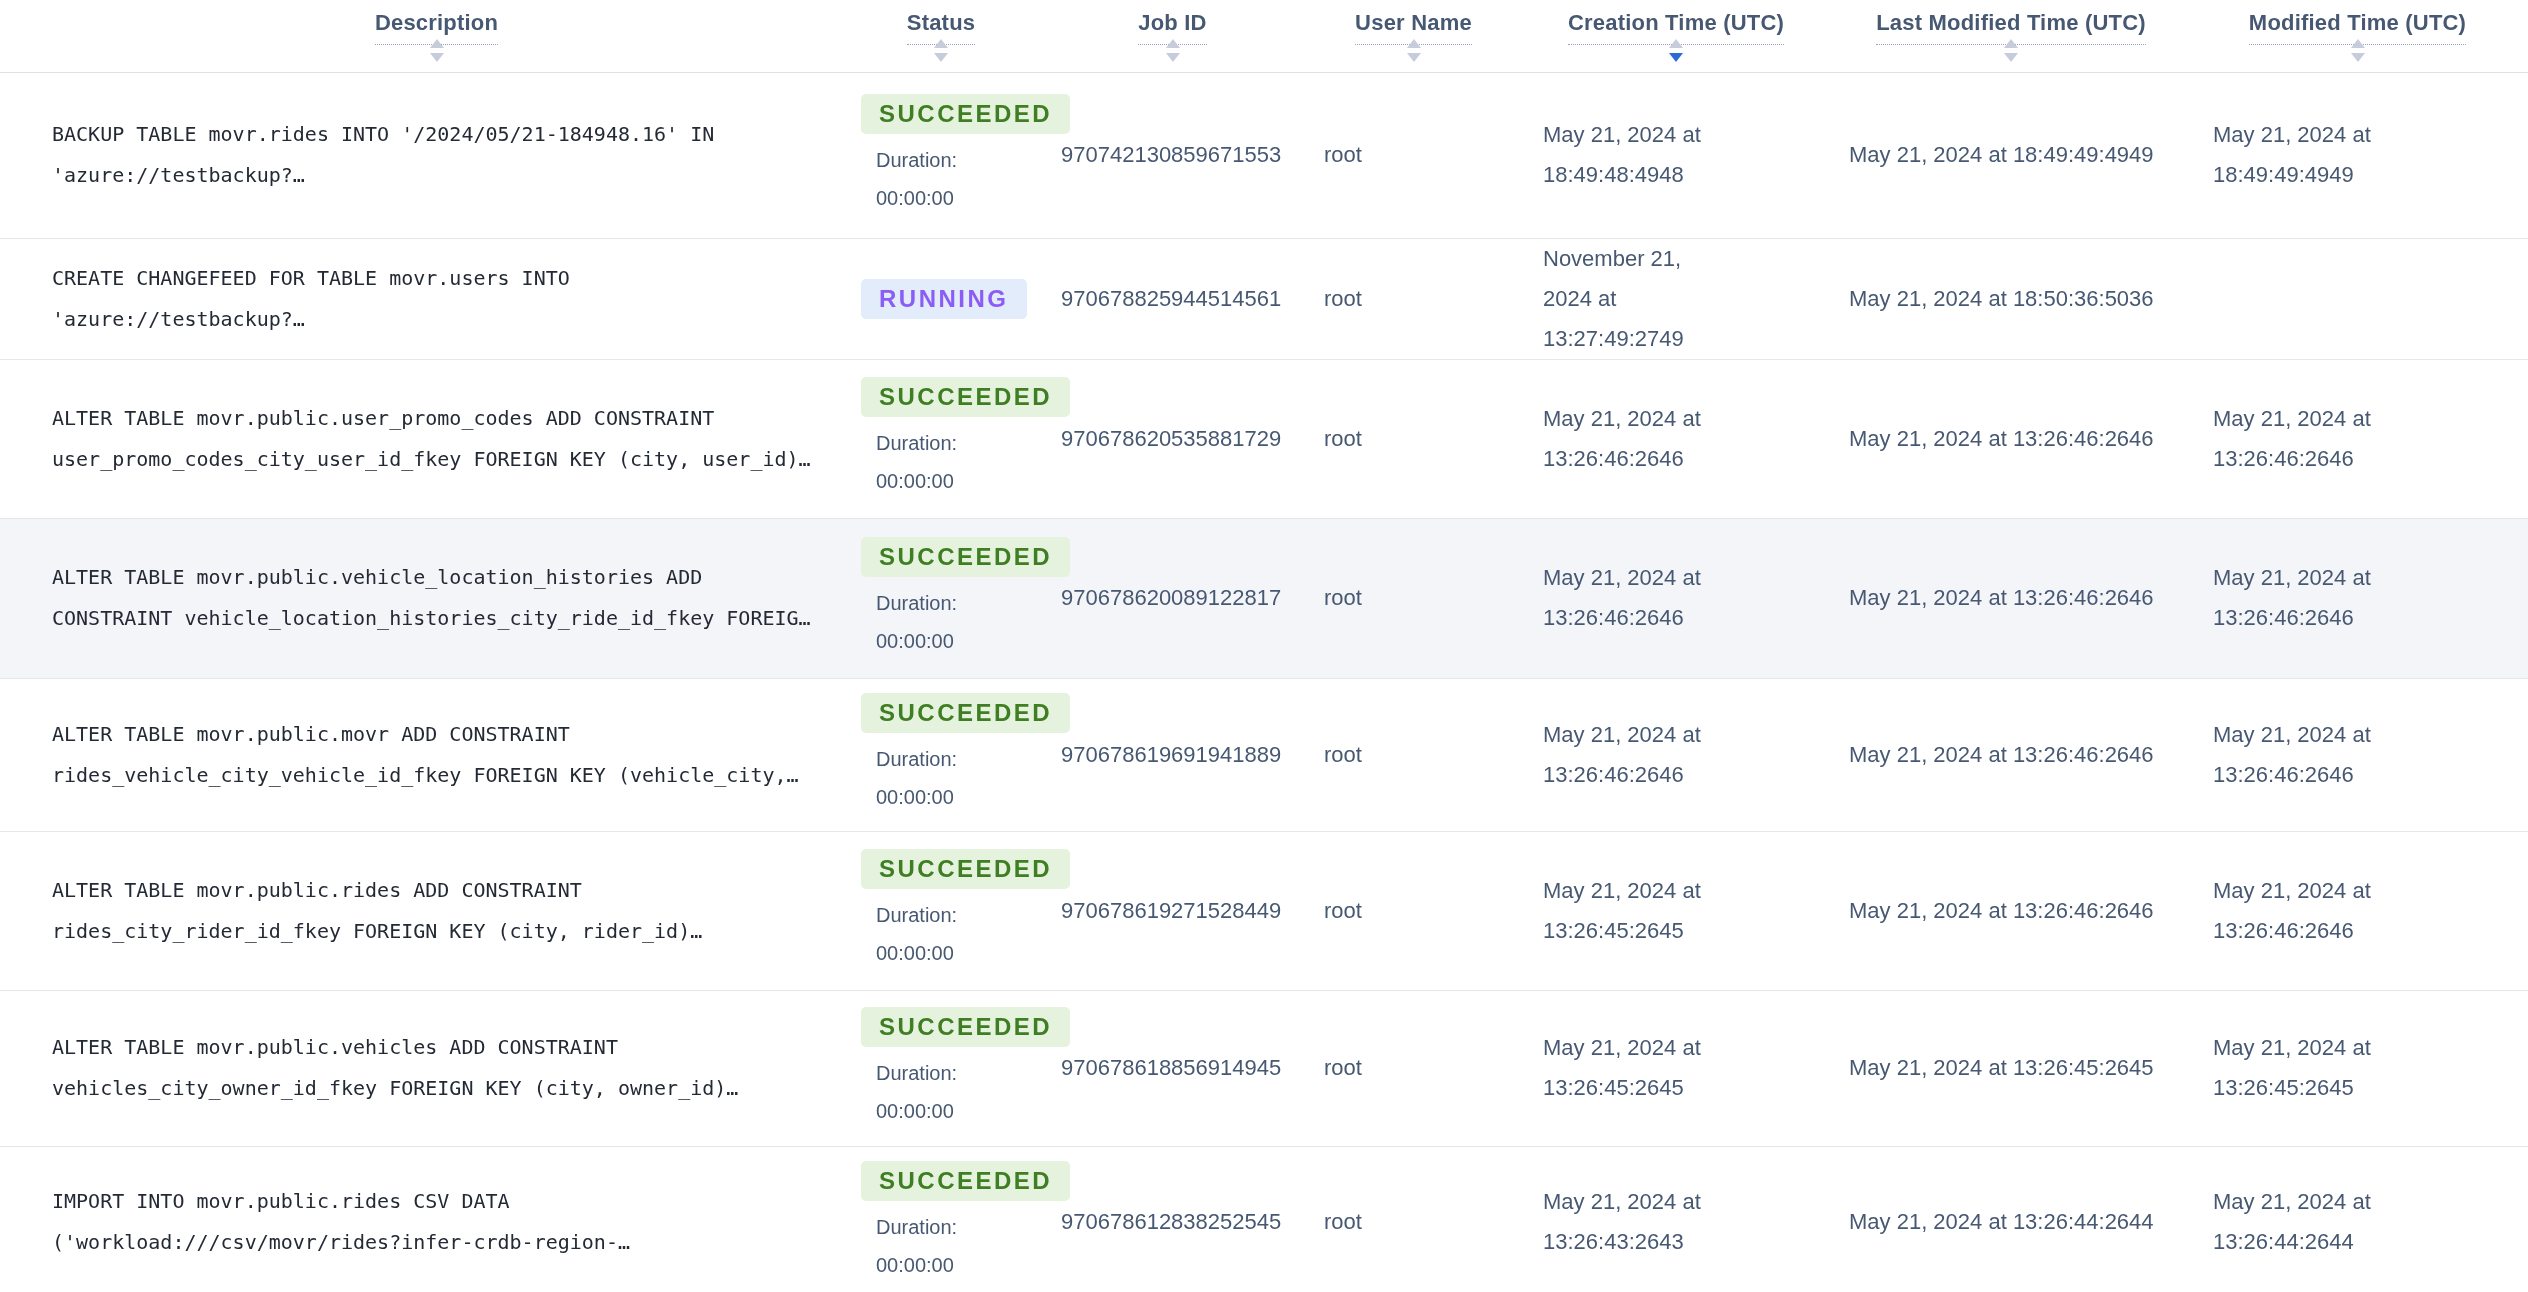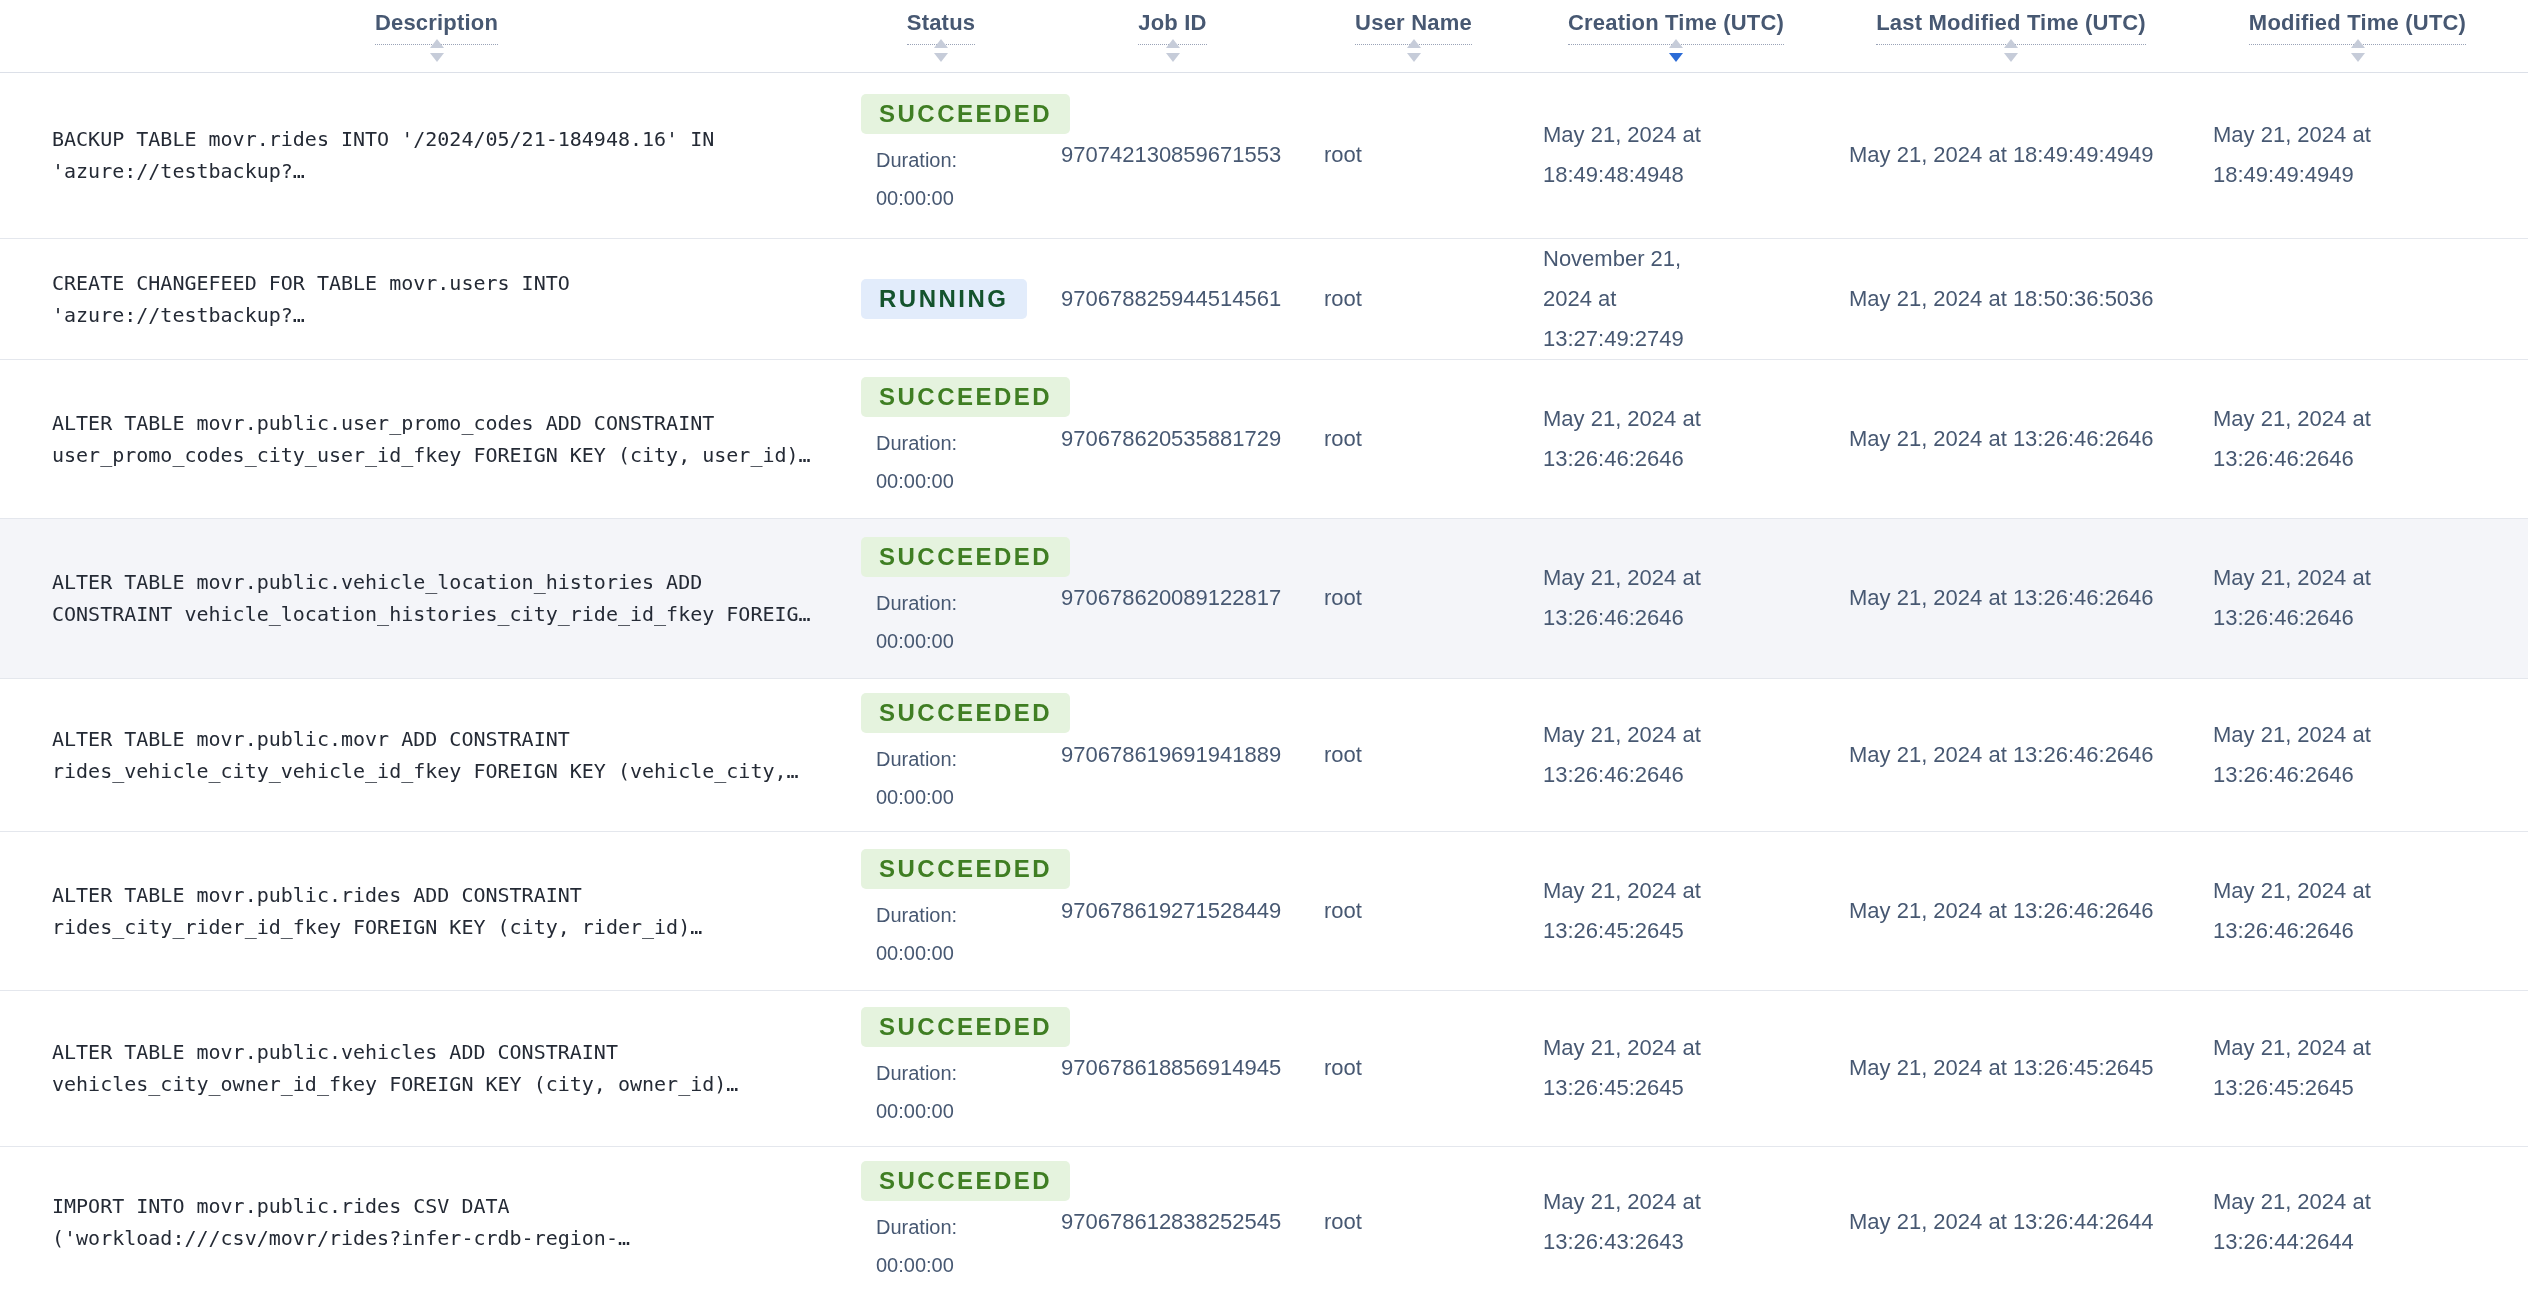--- a/index.html
+++ b/index.html
@@ -68,35 +68,35 @@
   tr.h-159 td { height: 159px; }
   tr.h-160 td { height: 160px; }
   tr.h-153 td { height: 153px; }
   tr.h-156 td { height: 156px; }
   tr.h-152 td { height: 152px; }
   td.td-desc { padding-left: 52px; }
   .desc {
     width: 782px;
     font-family: "DejaVu Sans Mono", monospace;
     font-size: 20px;
-    line-height: 32px;
+    line-height: 41px;
     color: #242a35;
     cursor: pointer;
   }
   .badge {
     display: inline-block;
     font-size: 24px;
     font-weight: 700;
     letter-spacing: 2.5px;
     padding: 6px 18px;
     border-radius: 5px;
     margin-bottom: 7px;
   }
   .badge-succeeded { background: #e5f3de; color: #3f7e23; }
-  .badge-running   { background: #e2ecfb; color: #14532d; }
+  .badge-running   { background: #e2ecfb; color: #8b5cf6; }
   .dur {
     font-size: 20px;
     line-height: 38px;
     color: #475872;
     margin-left: 15px;
   }
   .cell {
     font-size: 22px;
     line-height: 40px;
     color: #475872;

